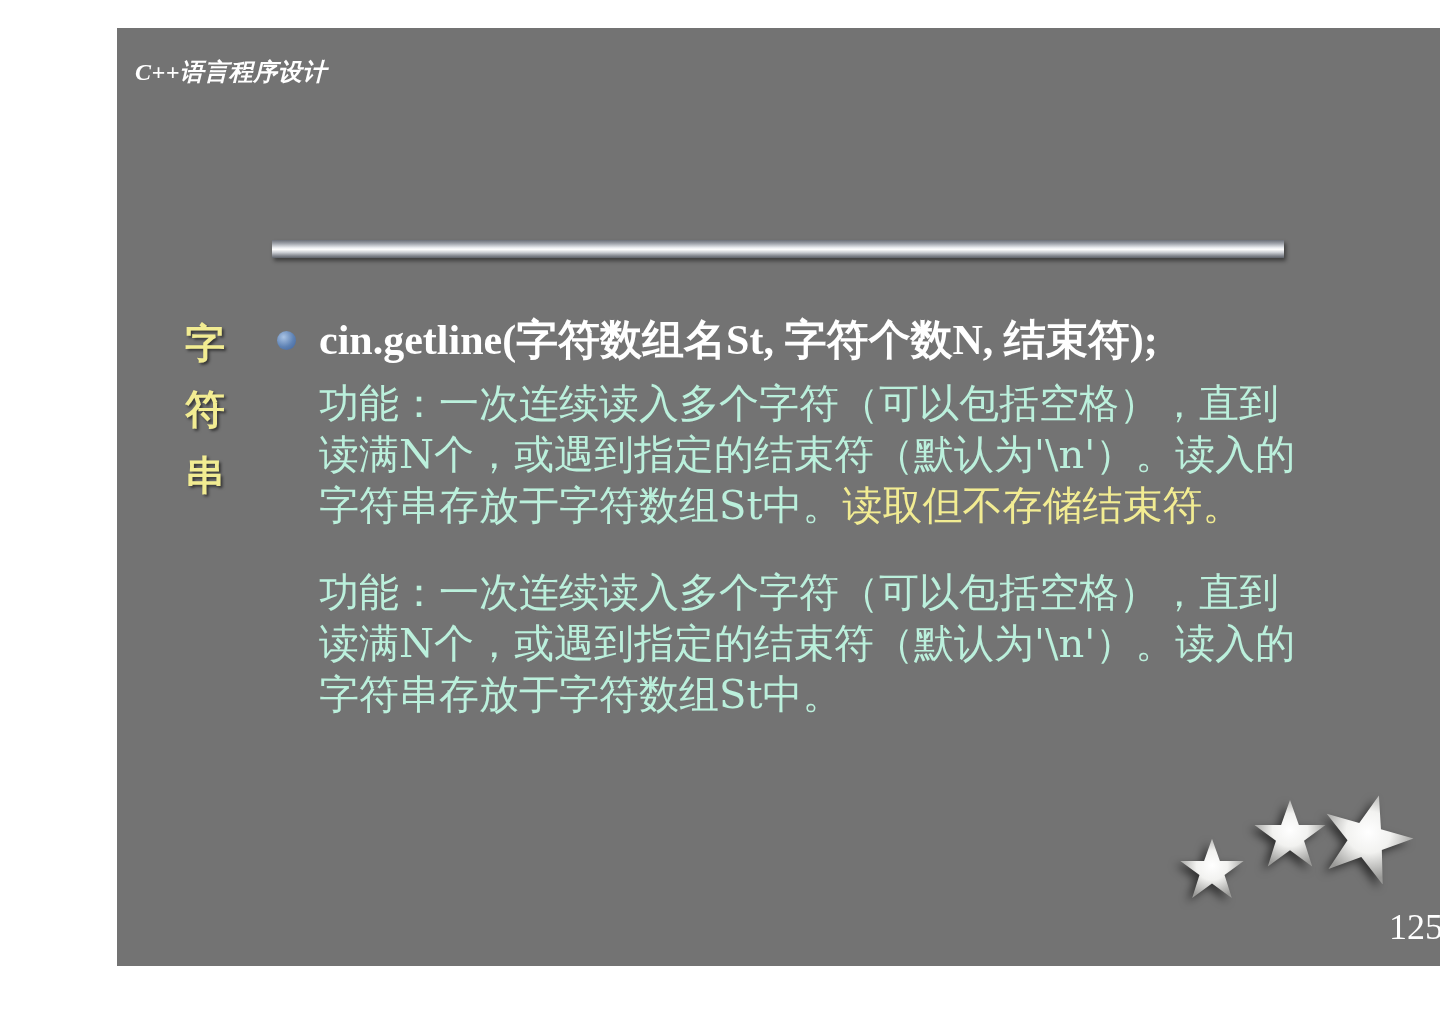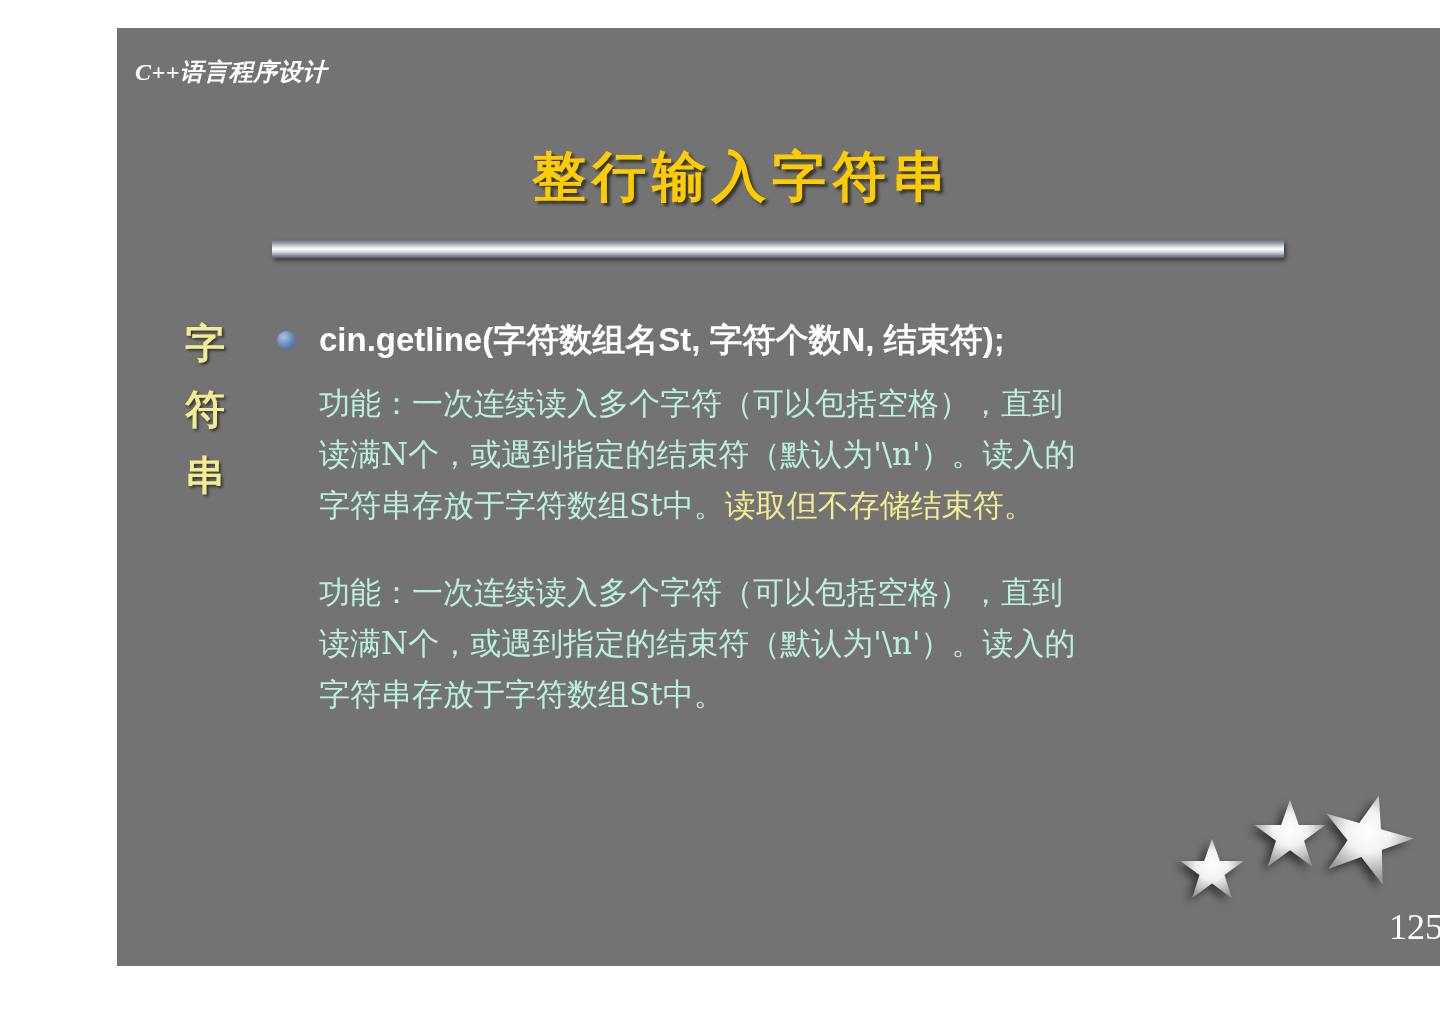--- a/index.html
+++ b/index.html
@@ -86,32 +86,32 @@
     margin-bottom:2px;
   }
   .bullet-dot{
     position:absolute;
     left:8px;top:17px;
     width:19px;height:19px;
     border-radius:50%;
     background:radial-gradient(circle at 35% 32%, #a9c3e4 0%, #5e82b4 55%, #3f6099 100%);
   }
   .bullet-text{
-    font-family:Liberation Sans, sans-serif;
-    font-weight:bold;
-    font-size:33px;
+    font-family:Liberation Serif, serif;
+    font-weight:bold;
+    font-size:42px;
     line-height:52px;
     color:#ffffff;
     white-space:nowrap;
     letter-spacing:0px;
   }
   .para{
     padding-left:50px;
     font-family:"DejaVu Serif", serif;
-    font-size:31px;
+    font-size:40px;
     line-height:51px;
     color:#bbf0dc;
     letter-spacing:0px;
   }
   .para .hl{ color:#f2ec92;text-align:center; }
   .gap-1{ height:26px; }
   .gap-2{ height:10px; }
   
   .star{
     position:absolute;
@@ -127,23 +127,20 @@
   }
 </style>
 </head>
 <body>
 
 <div class="slide">
   <div class="canvas">
 
     <div class="header">C++语言程序设计</div>
 
-    <div class="title">
-      <span class="title-offset">整行输入字符串</span>
-    </div>
 
     <div class="divider"></div>
 
     <div class="side-label">
       <span>字</span>
       <span>符</span>
       <span>串</span>
     </div>
 
     <div class="content">

